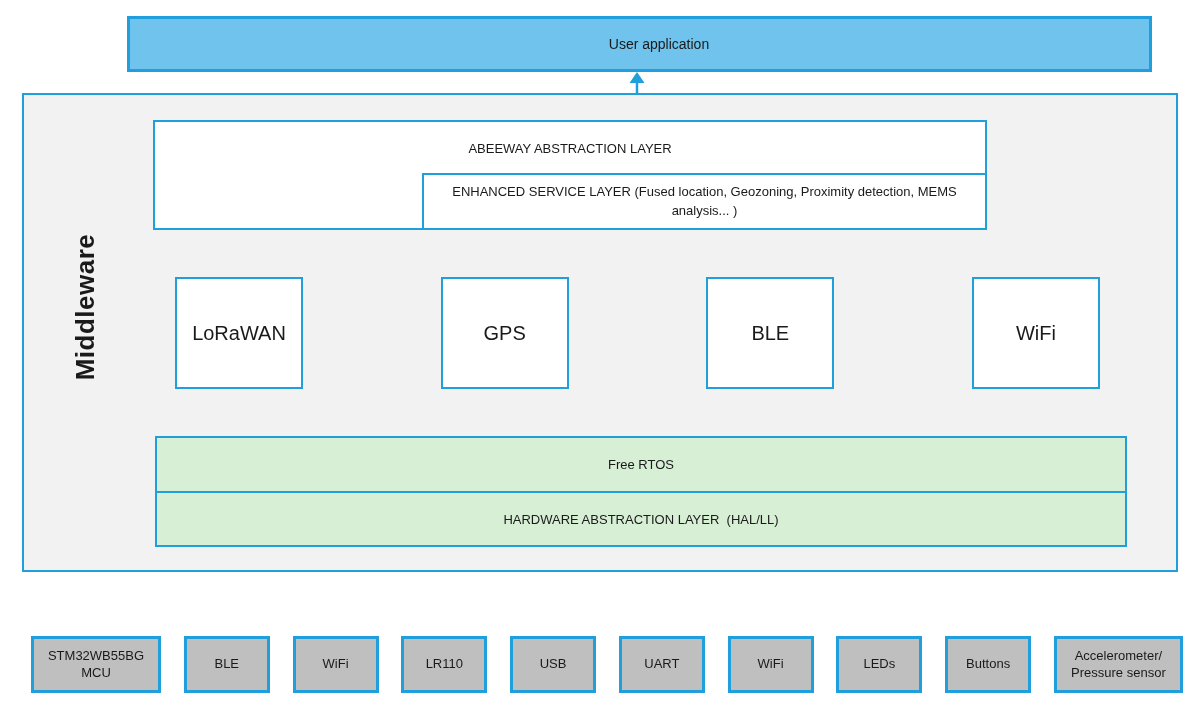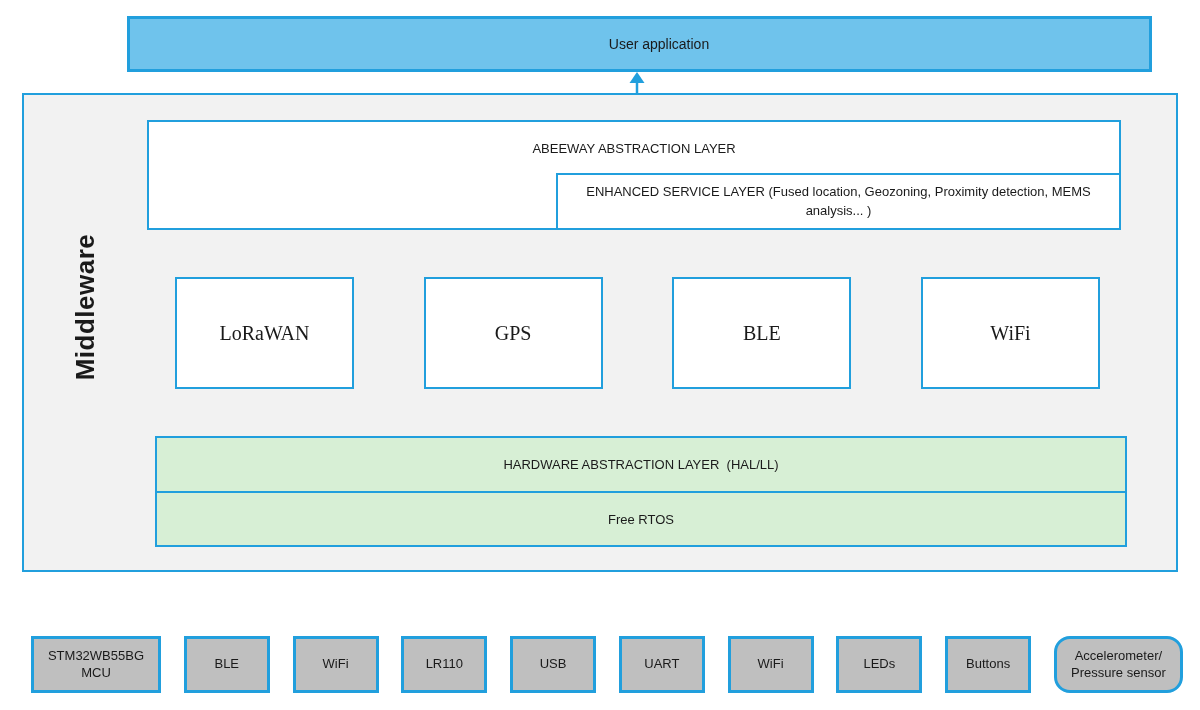--- a/index.html
+++ b/index.html
@@ -31,21 +31,21 @@
   }
   .mw-label {
     position: absolute; left: -89px; top: 192px; width: 300px; height: 40px;
     line-height: 40px; text-align: center;
     transform: rotate(-90deg);
     font-size: 26px; font-weight: bold; letter-spacing: 0.5px;
   }
 
   
   .aal {
-    position: absolute; left: 123px; top: 25px; width: 974px; height: 110px;
+    position: absolute; left: 129px; top: 25px; width: 834px; height: 110px;
     background: var(--box-fill); border: 2px solid var(--border-blue);
     box-sizing: border-box;
   }
   .aal-label {
     position: absolute; left: 0; right: 0; top: 0; height: 52px;
     display: flex; align-items: center; justify-content: center;
     font-size: 13px;
   }
   .esl {
     position: absolute; right: -2px; bottom: -2px; width: 565px; height: 57px;
@@ -54,25 +54,24 @@
     display: flex; align-items: center; justify-content: center;
     text-align: center; font-size: 13px; line-height: 1.45; padding: 7px 26px;
   }
 
   
   .modules {
     position: absolute; left: 151px; top: 182px; width: 925px; height: 112px;
     display: flex; justify-content: space-between;
   }
   .module-box {
-    width: 179px; height: 112px; box-sizing: border-box;
+    width: 128px; height: 112px; box-sizing: border-box;
     background: var(--box-fill); border: 2px solid var(--border-blue);
     display: flex; align-items: center; justify-content: center;
     font-size: 20px;
-    font-family: Liberation Serif, serif;
   }
 
   
   .stack { position: absolute; left: 131px; top: 341px; width: 972px; }
   .green-box {
     height: 57px; box-sizing: border-box;
     background: var(--green-fill); border: 2px solid var(--border-blue);
     display: flex; align-items: center; justify-content: center;
     font-size: 13px;
   }
@@ -84,21 +83,21 @@
     position: absolute; left: 23px; top: 636px; width: 1152px; height: 57px;
     display: flex; justify-content: space-between; padding-left: 8px;
   }
   .hw-box {
     width: 86px; height: 57px; box-sizing: border-box;
     background: var(--gray-fill); border: 3px solid var(--border-blue);
     display: flex; align-items: center; justify-content: center;
     text-align: center; font-size: 13px; line-height: 1.3; padding: 0 4px;
   }
   .hw-box.first { width: 130px; padding: 0 12px; }
-  .hw-box.last  { width: 129px; padding: 0 6px; border-radius: 16px; }
+  .hw-box.last  { width: 129px; padding: 0 6px; }
 </style>
 </head>
 <body>
 
 <div class="canvas">
 
   <div class="user-app">
     <span>User application</span>
   </div>
 
@@ -129,24 +128,24 @@
         <div class="module-box">
           <span>BLE</span>
         </div>
         <div class="module-box">
           <span>WiFi</span>
         </div>
       </div>
 
     <div class="stack">
       <div class="green-box">
-        <span>HARDWARE ABSTRACTION LAYER  (HAL/LL)</span>
+        <span>Free RTOS</span>
       </div>
       <div class="green-box">
-        <span>Free RTOS</span>
+        <span>HARDWARE ABSTRACTION LAYER  (HAL/LL)</span>
       </div>
     </div>
 
   </div>
 
   <div class="hw-row" id="hardware-row">
       <div class="hw-box first">
         <span>STM32WB55BG MCU</span>
       </div>
       <div class="hw-box">

